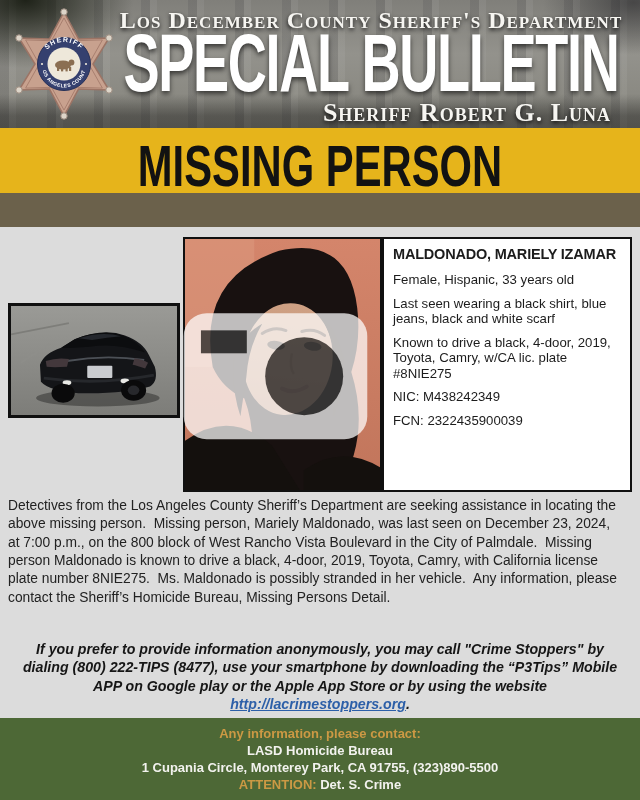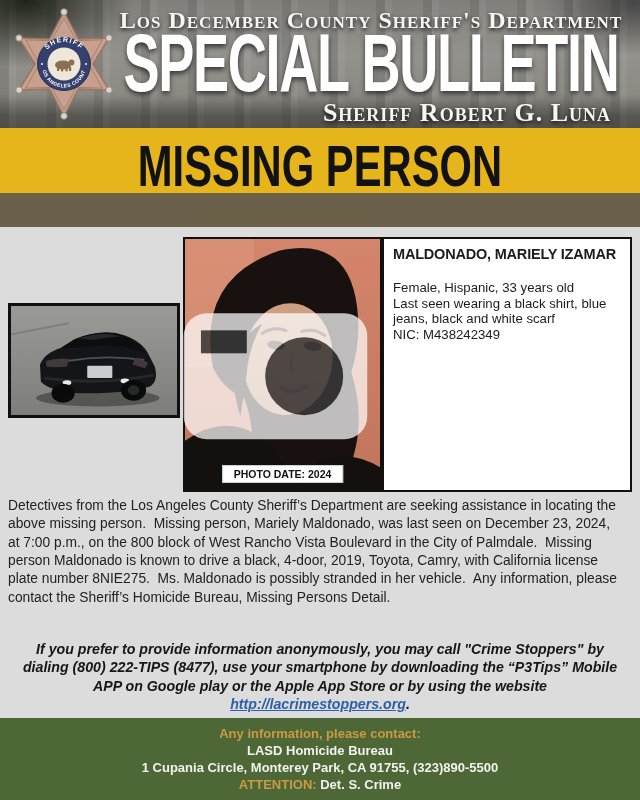--- a/index.html
+++ b/index.html
@@ -77,22 +77,22 @@
     background:#ffffff; padding:2px 11px; font-size:10.5px; font-weight:700;
     color:#101010; white-space:nowrap; border:1px solid #d0d0d0;
   }
   .camera-badge { position:absolute; right:7px; top:6px; width:17px; height:13px; opacity:.85; }
 
   .info-box {
     position:absolute; left:382px; top:237px; width:250px; height:255px;
     background:#ffffff; border:2px solid #101010; padding:7px 9px 6px 9px;
     color:#1c1c1c;
   }
-  .info-name { font-size:14.5px; font-weight:700; letter-spacing:-.2px; margin-bottom:18px; }
-  .info-box p.detail { font-size:13.2px; line-height:1.18; }
+  .info-name { font-size:14.5px; font-weight:700; letter-spacing:-.2px; margin-bottom:10px; }
+  .info-box p.detail { font-size:13.2px; line-height:1.18; margin-top:8px; }
 
   .vehicle {
     position:absolute; left:8px; top:303px; width:172px; height:115px;
     border:3px solid #101010; background:#8e8e8a;
   }
   .vehicle svg { display:block; width:100%; height:100%; }
 
   
   .narrative {
     position:absolute; left:8px; top:497px; width:616px;
@@ -189,29 +189,30 @@
       <path d="M50 118 Q60 96 78 86 Q64 110 62 140 L56 180 Q46 150 50 118 Z" fill="#181110"></path>
       <path d="M160 120 Q152 90 138 80 Q154 108 152 142 L150 180 Q162 152 160 120 Z" fill="#181110" opacity=".9"></path>
       <path d="M0 205 Q45 172 88 210 L116 255 L0 255 Z" fill="#14100d"></path>
       <path d="M120 235 Q158 208 197 232 L197 255 L120 255 Z" fill="#14100d"></path>
     </svg>
     <svg class="camera-badge" viewBox="0 0 17 13">
       <rect x="0.5" y="1.5" width="16" height="11" rx="2" fill="#ffffff" opacity=".85"></rect>
       <circle cx="11" cy="7" r="3.4" fill="#3a3a3a"></circle>
       <rect x="2" y="3" width="4" height="2" fill="#3a3a3a"></rect>
     </svg>
-    <div class="photo-caption">PHOTO DATE: 2024</div>
   </div>
 
   <div class="info-box">
     <div class="info-name">MALDONADO, MARIELY IZAMAR</div>
     <div>
         <p class="detail">Female, Hispanic, 33 years old</p>
         <p class="detail">Last seen wearing a black shirt, blue jeans, black and white scarf</p>
+        <p class="detail">Known to drive a black, 4-door, 2019, Toyota, Camry, w/CA lic. plate #8NIE275</p>
         <p class="detail">NIC: M438242349</p>
+        <p class="detail">FCN: 2322435900039</p>
       </div>
   </div>
 
   <div class="vehicle">
     <svg viewBox="0 0 172 115" preserveAspectRatio="none">
       <defs>
         <linearGradient id="road" x1="0" y1="0" x2="0" y2="1">
           <stop offset="0" stop-color="#9a9a96"></stop>
             <stop offset="1" stop-color="#7d7d79"></stop>
         </linearGradient>

